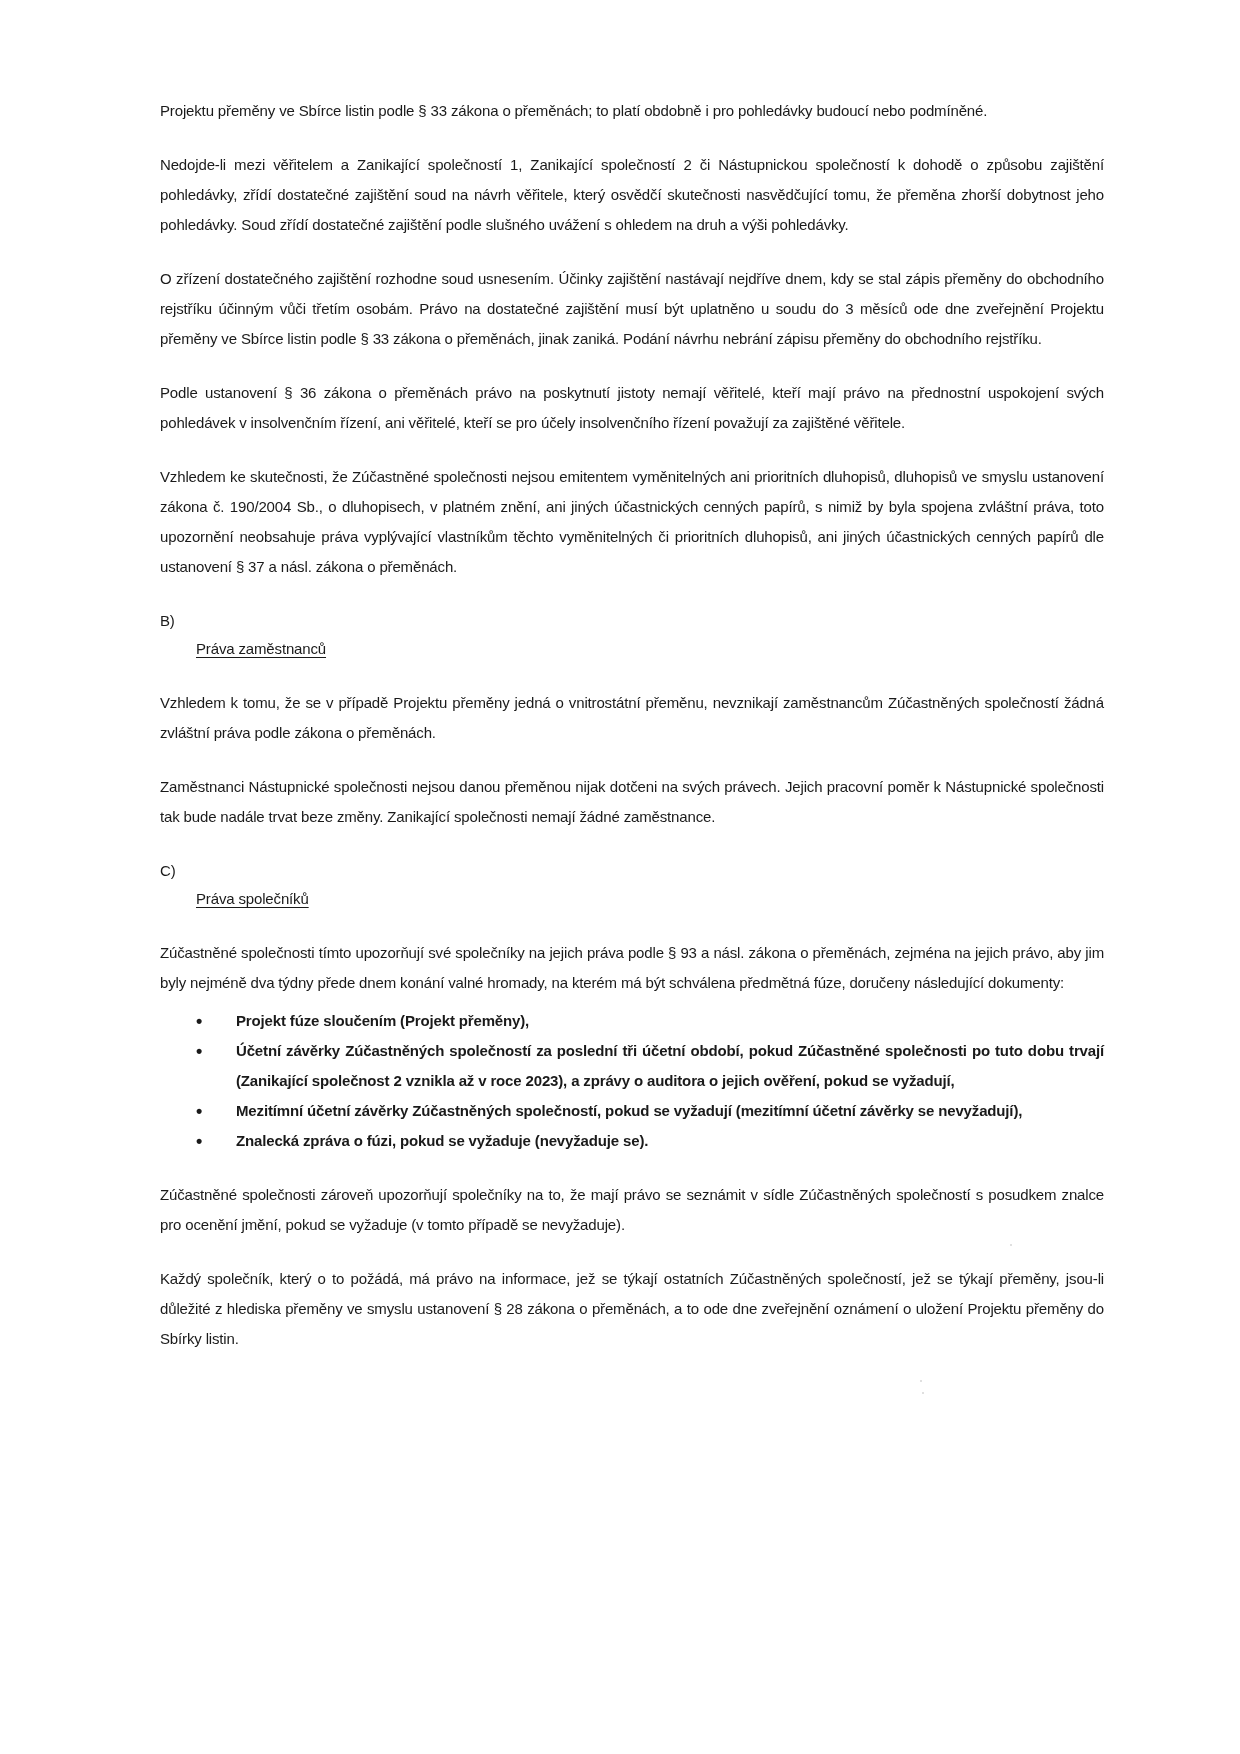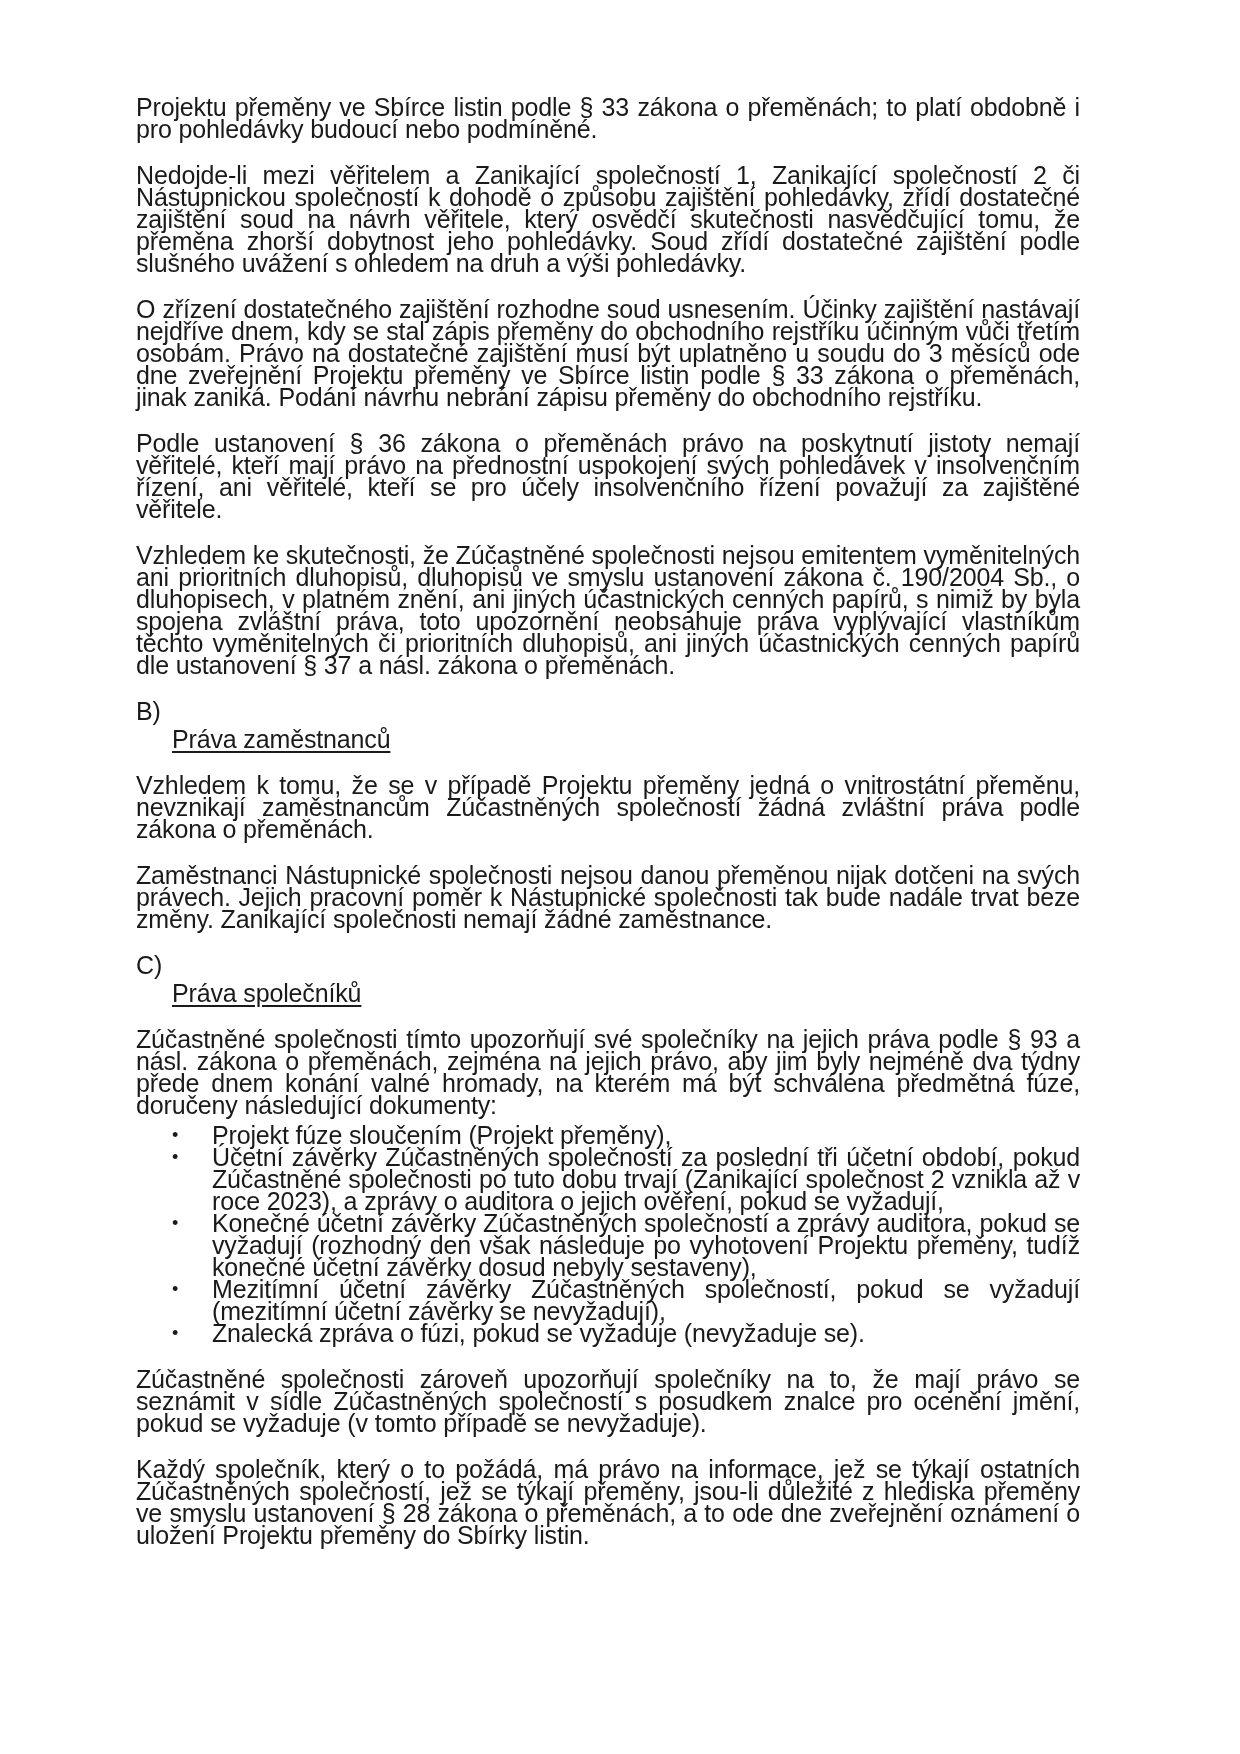--- a/index.html
+++ b/index.html
@@ -1,28 +1,28 @@
 <!DOCTYPE html>
 <html><head>
 <meta charset="utf-8">
 <style>
   html, body { margin: 0; padding: 0; background: #ffffff; }
   body {
     width: 1240px; height: 1754px; position: relative; overflow: hidden;
     font-family: "Liberation Sans", sans-serif; color: #1a1a1a;
   }
   .page {
-    position: absolute; left: 136px; top: 96px; width: 944px;
-    font-size: 25px; line-height: 22px; letter-spacing: -0.15px;
+    position: absolute; left: 160px; top: 96px; width: 944px;
+    font-size: 15px; line-height: 30px; letter-spacing: -0.15px;
   }
   .p { margin: 0 0 24px 0; text-align: justify; }
   .heading { margin: 0 0 24px 0; display: flex; }
   .heading .letter { width: 36px; display: inline-block; }
   .heading .title { text-decoration: underline; text-underline-offset: 3px; margin-top: 28px; }
-  ul.bullets { list-style: none; margin: 0 0 24px 0; padding: 0; }
+  ul.bullets { list-style: none; margin: 0 0 24px 0; padding: 0; font-weight: bold; }
   ul.bullets li { position: relative; padding-left: 76px; text-align: justify; }
   ul.bullets li::before {
     content: "\2022"; position: absolute; left: 36px; top: 0; font-size: 18px;
   }
   .gap-before-list { margin-top: 28px; }
   .speck { position: absolute; width: 2px; height: 2px; background: #d6d6d6; border-radius: 1px; }
 </style>
 </head>
 <body>
 
@@ -42,21 +42,20 @@
 
   <div class="heading">
     <span class="letter">C)</span>
     <span class="title">Práva společníků</span>
   </div>
   <p class="p" style="margin-bottom:8px">Zúčastněné společnosti tímto upozorňují své společníky na jejich práva podle § 93 a násl. zákona o přeměnách, zejména na jejich právo, aby jim byly nejméně dva týdny přede dnem konání valné hromady, na kterém má být schválena předmětná fúze, doručeny následující dokumenty:</p>
 
   <ul class="bullets gap-before-list">
     <li>Projekt fúze sloučením (Projekt přeměny),</li>
     <li>Účetní závěrky Zúčastněných společností za poslední tři účetní období, pokud Zúčastněné společnosti po tuto dobu trvají (Zanikající společnost 2 vznikla až v roce 2023), a zprávy o auditora o jejich ověření, pokud se vyžadují,</li>
-    <li>Konečné účetní závěrky Zúčastněných společností a zprávy auditora, pokud se vyžadují (rozhodný den však následuje po vyhotovení Projektu přeměny, tudíž konečné účetní závěrky dosud nebyly sestaveny),</li>
     <li>Mezitímní účetní závěrky Zúčastněných společností, pokud se vyžadují (mezitímní účetní závěrky se nevyžadují),</li>
     <li>Znalecká zpráva o fúzi, pokud se vyžaduje (nevyžaduje se).</li>
   </ul>
 
   <p class="p">Zúčastněné společnosti zároveň upozorňují společníky na to, že mají právo se seznámit v sídle Zúčastněných společností s posudkem znalce pro ocenění jmění, pokud se vyžaduje (v tomto případě se nevyžaduje).</p>
   <p class="p">Každý společník, který o to požádá, má právo na informace, jež se týkají ostatních Zúčastněných společností, jež se týkají přeměny, jsou-li důležité z hlediska přeměny ve smyslu ustanovení § 28 zákona o přeměnách, a to ode dne zveřejnění oznámení o uložení Projektu přeměny do Sbírky listin.</p>
 </div>
 
 <div class="speck" style="left:920px;top:1380px"></div>
 <div class="speck" style="left:922px;top:1392px"></div>

